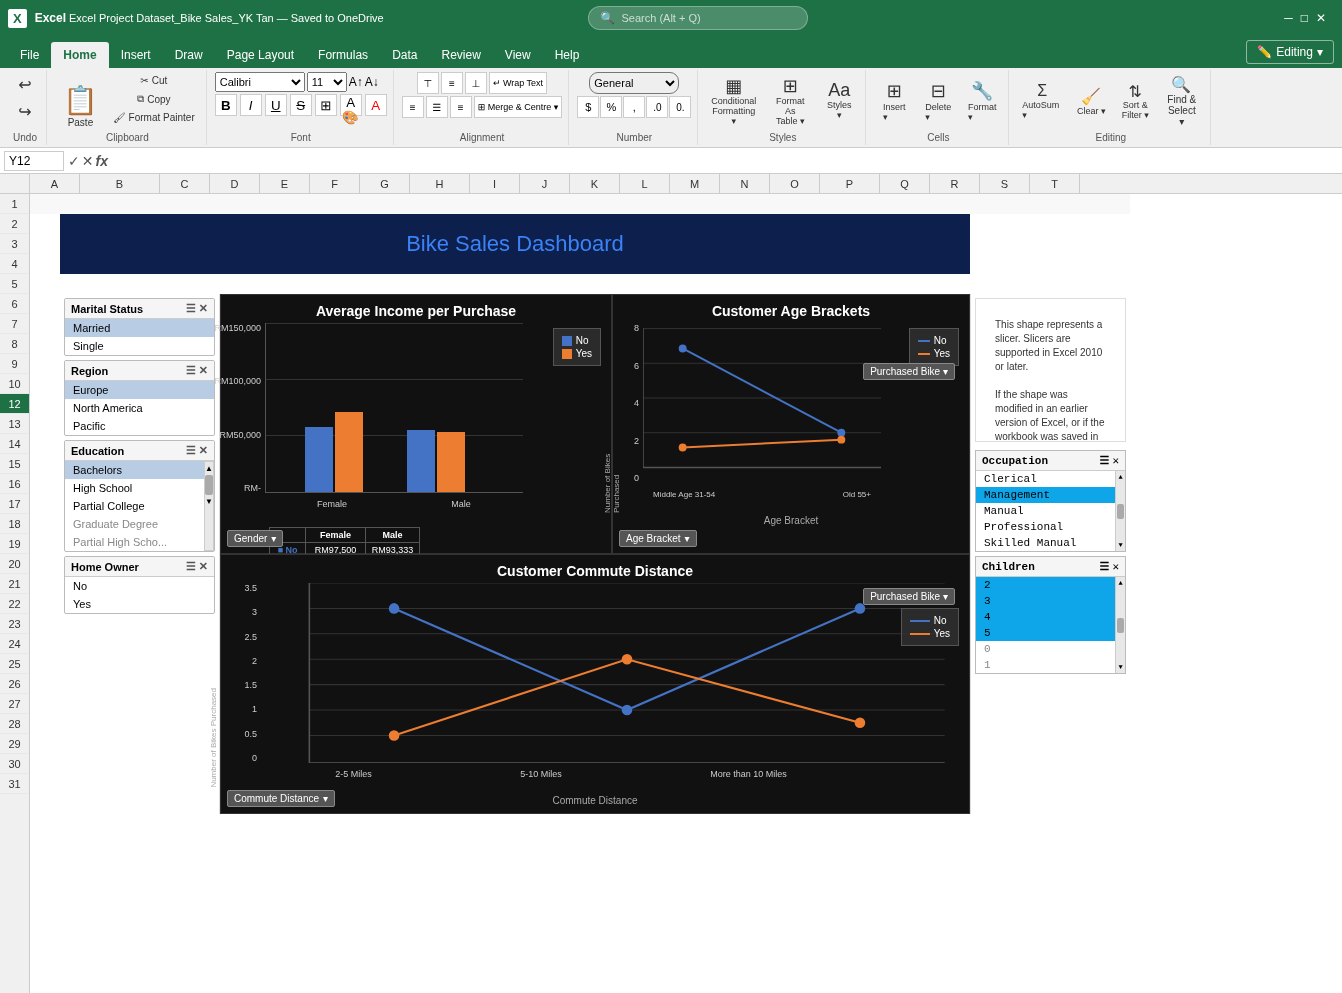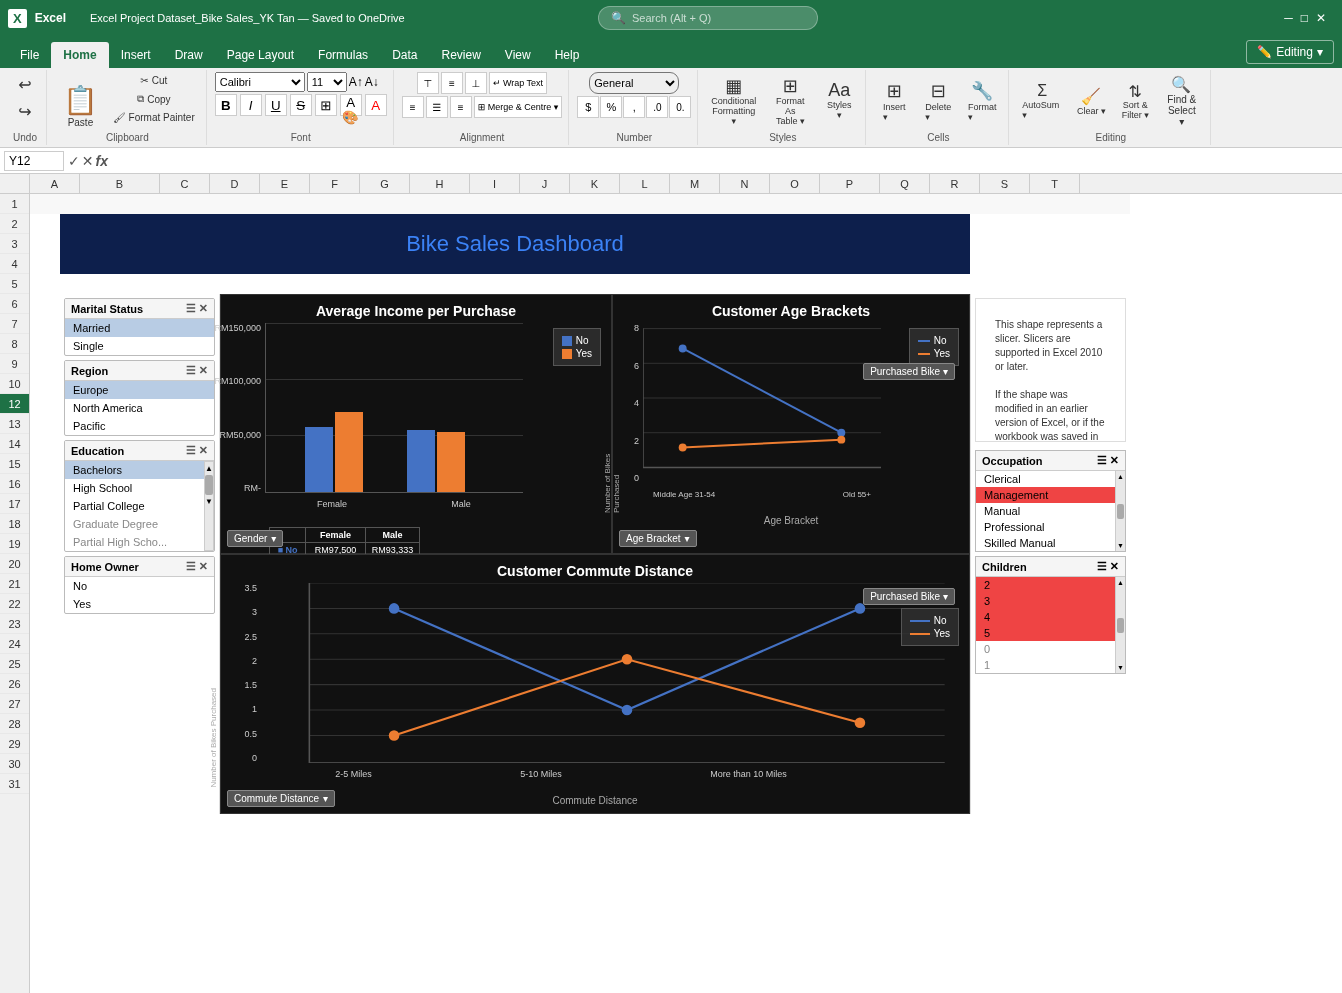--- a/index.html
+++ b/index.html
@@ -353,40 +353,41 @@
     }
     .right-slicers {
       flex: 1;
       display: flex;
       flex-direction: column;
       gap: 4px;
       padding: 4px;
     }
     .right-slicer {
       border: 1px solid #bbb;
+      font-family: Liberation Mono, monospace;
     }
     .rs-header {
       background: #f5f5f5;
       display: flex;
       align-items: center;
       justify-content: space-between;
       padding: 3px 6px;
       font-weight: bold;
       font-size: 11px;
       border-bottom: 1px solid #ccc;
     }
     .rs-item {
       padding: 2px 8px;
       font-size: 11px;
       cursor: pointer;
       display: flex;
       align-items: center;
       justify-content: space-between;
     }
-    .rs-item.selected { background: #ef4444; }
+    .rs-item.selected { background: #0ea5e9; }
 
     .axis-title-x {
       text-align: center;
       font-size: 10px;
       color: #aaa;
       margin-top: 2px;
     }
 
     
     .editing-btn {
@@ -408,21 +409,21 @@
       border: 1px solid #ccc;
       display: inline-block;
       vertical-align: top;
     }
   </style>
 </head>
 <body>
 
 <div id="titlebar">
   <span style="background:white;color:#1e7145;font-weight:bold;padding:2px 5px;border-radius:2px;margin-right:8px;font-size:13px;">X</span>
-  <span style="font-weight:bold;margin-right:24px;">Excel</span>
+  <span style="font-weight:bold;margin-right:3px;">Excel</span>
   <span style="font-size:11px;flex:1;">Excel Project Dataset_Bike Sales_YK Tan — Saved to OneDrive</span>
   <div class="search-box">
     <span>🔍</span>
     <input placeholder="Search (Alt + Q)" style="">
   </div>
   <div style="flex:1;display:flex;justify-content:flex-end;align-items:center;gap:8px;padding-right:8px;">
     <span style="color:white;cursor:pointer;">─</span>
     <span style="color:white;cursor:pointer;">□</span>
     <span style="color:white;cursor:pointer;">✕</span>
   </div>

